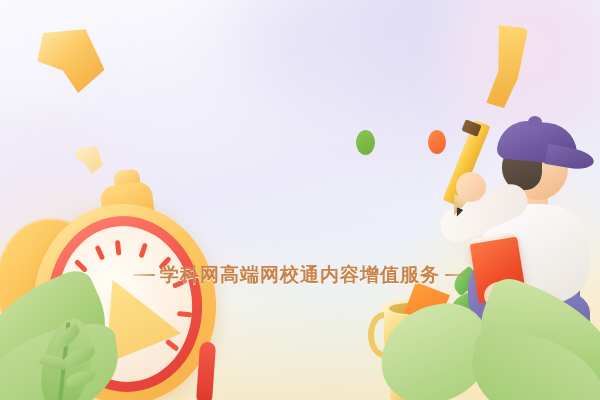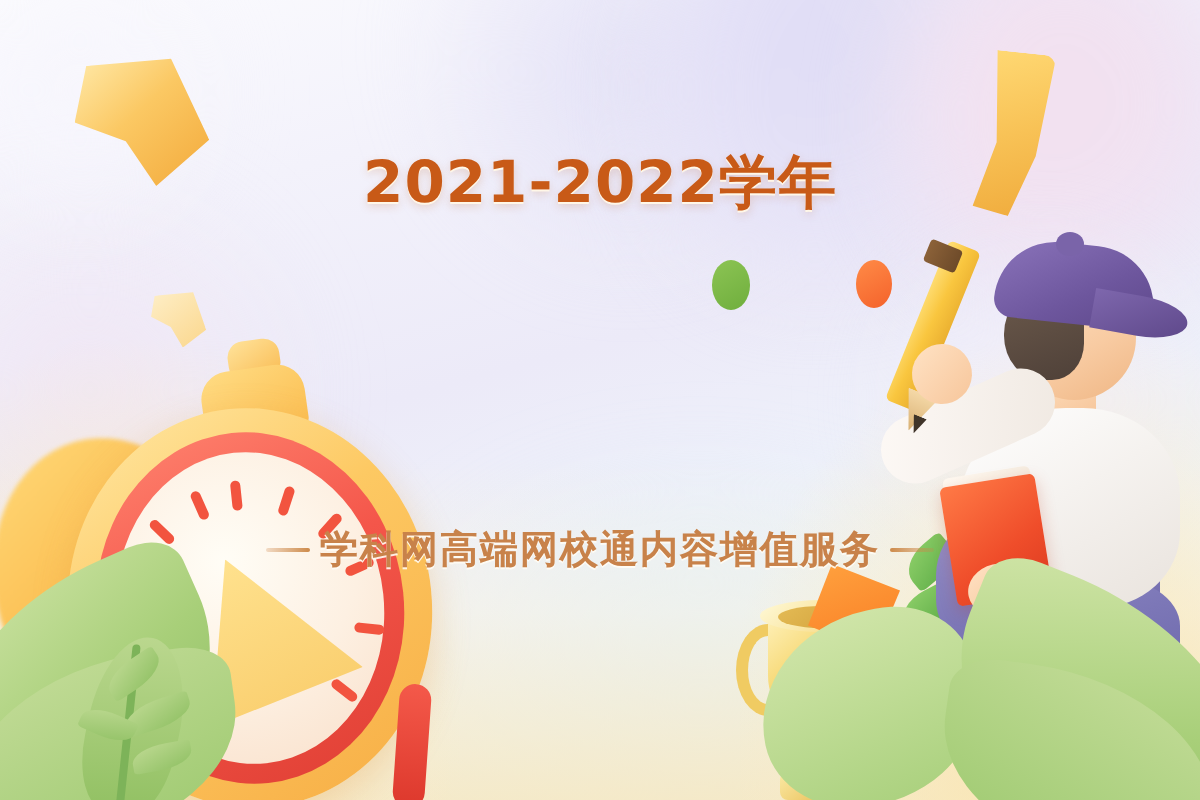--- a/index.html
+++ b/index.html
@@ -287,21 +287,20 @@
   <div class="orange-burst"></div>
   <div class="leaf leaf-rc"></div>
   <div class="leaf leaf-r1"></div>
   <div class="leaf leaf-r2"></div>
 
   <div class="paper paper-1"></div>
   <div class="paper paper-2"></div>
   <div class="paper paper-3"></div>
 
   <div class="text-stack">
-    <div class="year">2021-2022学年</div>
     <div class="dot-accent dot-green"></div>
     <div class="dot-accent dot-orange"></div>
     <div class="subtitle-row">
       <span class="sub-dash"></span>
       <span class="subtitle">学科网高端网校通内容增值服务</span>
       <span class="sub-dash right"></span>
     </div>
   </div>
 
 </div>

